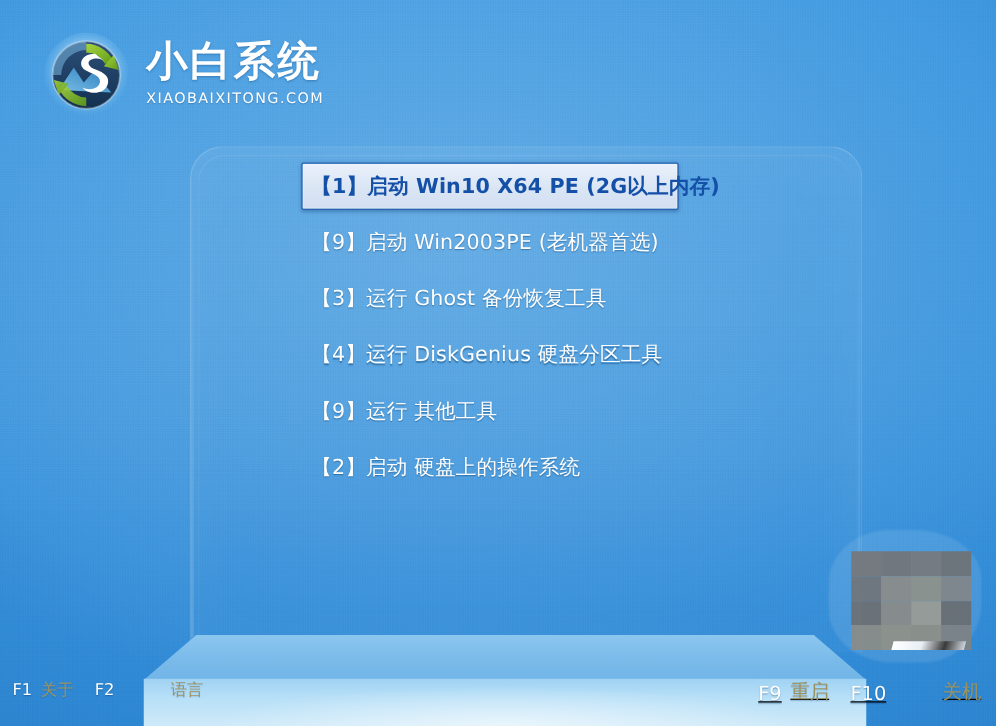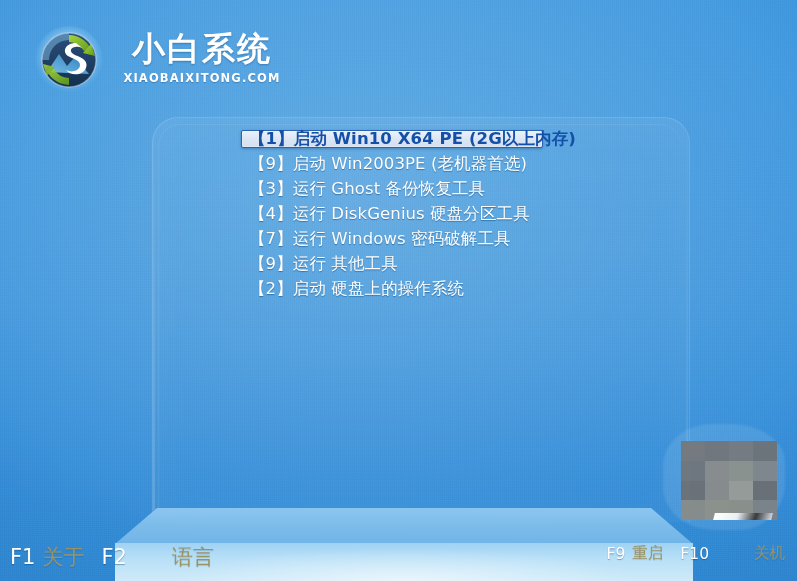--- a/index.html
+++ b/index.html
@@ -136,53 +136,52 @@
     left: 0;
     top: 2px;
     width: 72px;
     height: 72px;
   }
   .logo-text-wrap {
     position: absolute;
     left: 84px;
     top: 8px;
     width: 170px;
-    text-align: center;
   }
   .logo-cn {
     font-family: "DejaVu Sans", "Liberation Sans", sans-serif;
     font-size: 33px;
     font-weight: 700;
     color: #ffffff;
     letter-spacing: 2px;
     line-height: 38px;
     text-shadow: 0 1px 2px rgba(0,50,100,0.35);
     white-space: nowrap;
   }
   .logo-en {
     font-family: "DejaVu Sans", "Liberation Sans", sans-serif;
     font-size: 11.5px;
-    font-weight: 700;
+    font-weight: 400;
     color: #ffffff;
     letter-spacing: 1.15px;
     margin-top: 3px;
     white-space: nowrap;
     text-shadow: 0 1px 1px rgba(0,50,100,0.3);
   }
 
   
   .menu {
     position: absolute;
     left: 241px;
     top: 130px;
     width: 302px;
   }
   .menu-item {
     position: relative;
-    height: 18px;
+    height: 38px;
     margin-bottom: 7px;
     display: flex;
     align-items: center;
     padding: 0 8px;
     box-sizing: border-box;
     font-size: 16.5px;
     color: #ffffff;
     white-space: nowrap;
     text-shadow: 0 1px 1px rgba(0,55,105,0.45);
     letter-spacing: 0.1px;
@@ -233,32 +232,33 @@
   }
 
   
   .hints-left {
     position: absolute;
     left: 10px;
     top: 543px;
     display: flex;
     align-items: center;
     gap: 7px;
-    font-size: 21px;
+    font-size: 13px;
     white-space: nowrap;
   }
   .hints-right {
     position: absolute;
     right: 12px;
     top: 543px;
     display: flex;
-    align-items: center;
+    align-items: flex-end;
     gap: 7px;
     font-size: 15.5px;
     white-space: nowrap;
+    text-decoration: underline;
   }
   .hint-key {
     color: #ffffff;
     font-family: "DejaVu Sans", "Liberation Sans", sans-serif;
     text-shadow: 0 1px 1px rgba(0,50,100,0.4);
   }
   .hint-label {
     color: #9c9363;
     margin-right: 10px;
     text-shadow: 0 1px 1px rgba(0,50,100,0.18);
@@ -320,21 +320,20 @@
       <div class="logo-cn">小白系统</div>
       <div class="logo-en">XIAOBAIXITONG.COM</div>
     </div>
   </div>
 
   <div class="menu" id="menu">
       <div class="menu-item selected">【1】启动 Win10 X64 PE (2G以上内存)</div>
       <div class="menu-item">【9】启动 Win2003PE (老机器首选)</div>
       <div class="menu-item">【3】运行 Ghost 备份恢复工具</div>
       <div class="menu-item">【4】运行 DiskGenius 硬盘分区工具</div>
-      <div class="menu-item">【7】运行 Windows 密码破解工具</div>
       <div class="menu-item">【9】运行 其他工具</div>
       <div class="menu-item">【2】启动 硬盘上的操作系统</div>
     </div>
 
   <div class="mosaic-halo"></div>
   <div class="mosaic" id="mosaic">
       <i style="background: rgb(119, 120, 122);"></i>
       <i style="background: rgb(116, 117, 122);"></i>
       <i style="background: rgb(120, 122, 125);"></i>
       <i style="background: rgb(111, 114, 118);"></i>

